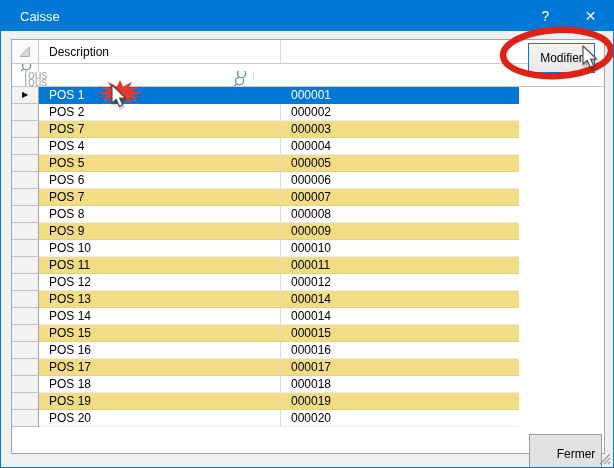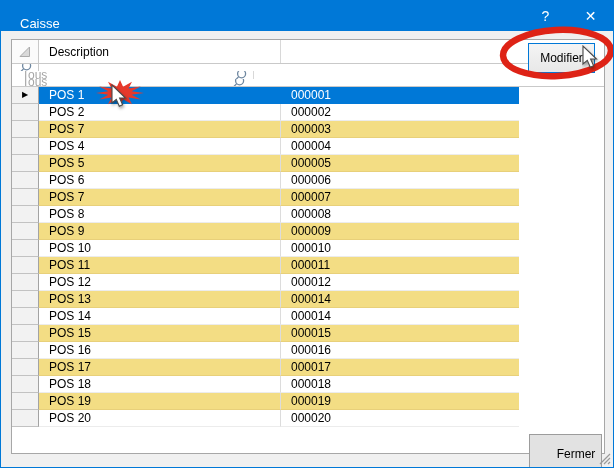--- a/index.html
+++ b/index.html
@@ -10,21 +10,21 @@
     position:relative; width:614px; height:468px;
     background:var(--dialog_bg,#F0F0F0);
     border:1px solid var(--titlebar,#0078D7);
     overflow:hidden;
   }
 
   
   .titlebar {
     position:absolute; top:0; left:0; right:0; height:30px;
     background:var(--titlebar,#0078D7);
-    display:flex; align-items:flex-end; color:#fff;
+    display:flex; align-items:center; color:#fff;
   }
   .titlebar .title { margin-left:19px; font-size:13px; }
   .tb-btns { margin-left:auto; display:flex; height:30px; }
   .tb-btn {
     width:45px; height:30px; display:flex; align-items:center; justify-content:center;
     background:transparent; border:none; color:#fff; font-size:14px;
     font-family:"Liberation Sans",sans-serif; cursor:default;
   }
 
   

